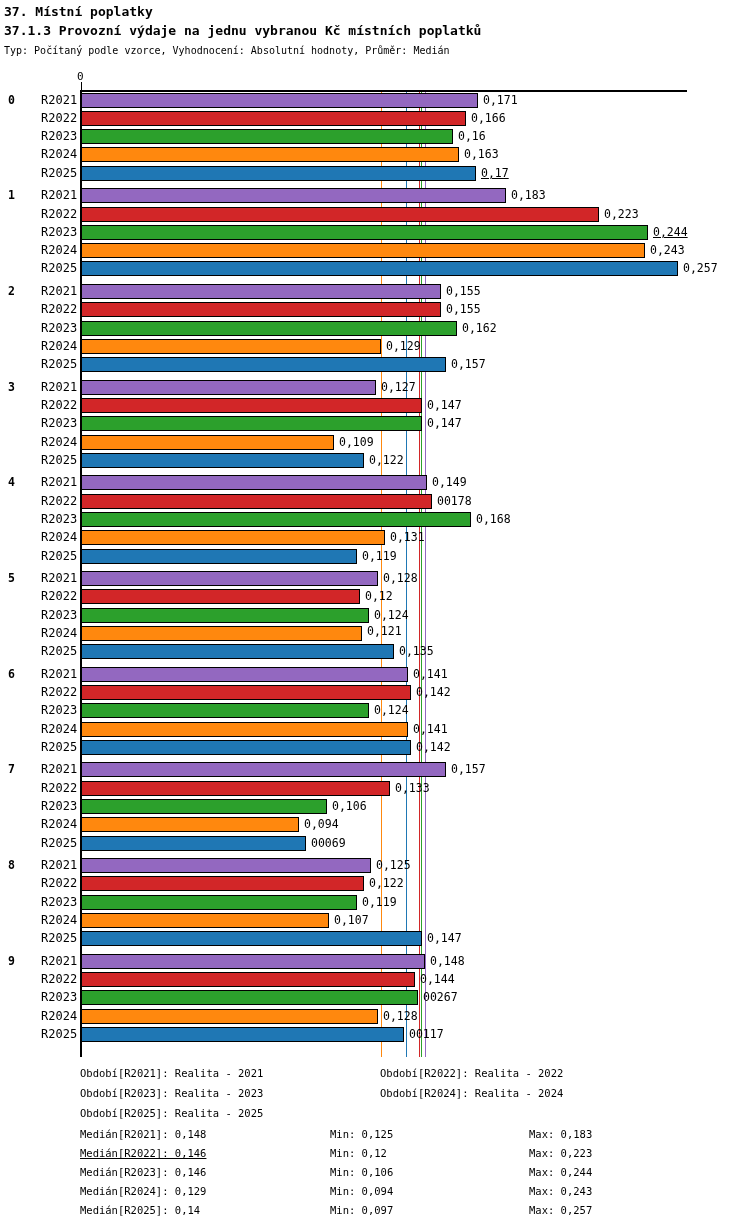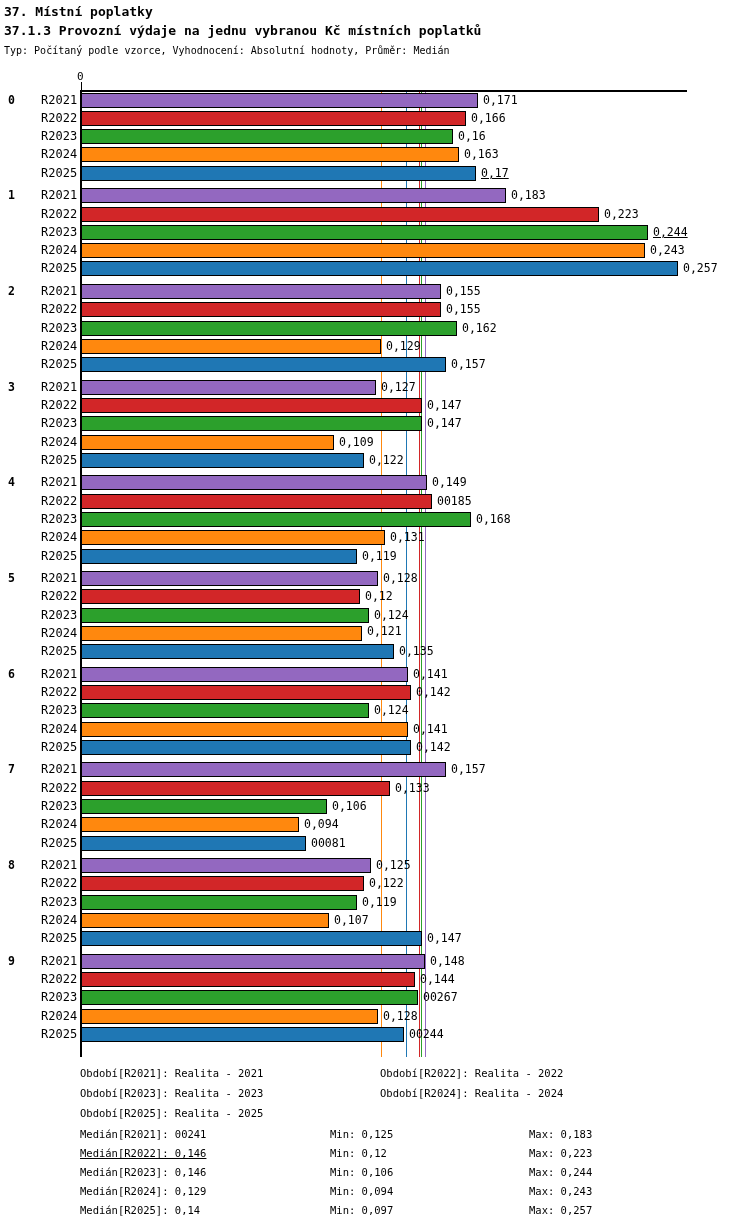--- a/index.html
+++ b/index.html
@@ -102,21 +102,21 @@
       <span class="abs value-label" style="left: 339px; top: 434.5px;">0,109</span>
       <span class="abs row-label" style="top: 452.8px;">R2025</span>
       <div class="bar" style="left: 81px; top: 452.8px; width: 283px; background: rgb(31, 119, 180);"></div>
       <span class="abs value-label" style="left: 369px; top: 452.8px;">0,122</span>
       <span class="abs group-label" style="top: 475.3px;">4</span>
       <span class="abs row-label" style="top: 475.3px;">R2021</span>
       <div class="bar" style="left: 81px; top: 475.3px; width: 346px; background: rgb(147, 104, 192);"></div>
       <span class="abs value-label" style="left: 432px; top: 475.3px;">0,149</span>
       <span class="abs row-label" style="top: 493.6px;">R2022</span>
       <div class="bar" style="left: 81px; top: 493.6px; width: 351px; background: rgb(210, 38, 40);"></div>
-      <span class="abs value-label" style="left: 437px; top: 493.6px;">00185</span>
+      <span class="abs value-label" style="left: 437px; top: 493.6px;">00178</span>
       <span class="abs row-label" style="top: 511.9px;">R2023</span>
       <div class="bar" style="left: 81px; top: 511.9px; width: 390px; background: rgb(44, 160, 44);"></div>
       <span class="abs value-label" style="left: 476px; top: 511.9px;">0,168</span>
       <span class="abs row-label" style="top: 530.2px;">R2024</span>
       <div class="bar" style="left: 81px; top: 530.2px; width: 304px; background: rgb(255, 136, 14);"></div>
       <span class="abs value-label" style="left: 390px; top: 530.2px;">0,131</span>
       <span class="abs row-label" style="top: 548.5px;">R2025</span>
       <div class="bar" style="left: 81px; top: 548.5px; width: 276px; background: rgb(31, 119, 180);"></div>
       <span class="abs value-label" style="left: 362px; top: 548.5px;">0,119</span>
       <span class="abs group-label" style="top: 571px;">5</span>
@@ -159,21 +159,21 @@
       <div class="bar" style="left: 81px; top: 780.7px; width: 309px; background: rgb(210, 38, 40);"></div>
       <span class="abs value-label" style="left: 395px; top: 780.7px;">0,133</span>
       <span class="abs row-label" style="top: 799px;">R2023</span>
       <div class="bar" style="left: 81px; top: 799px; width: 246px; background: rgb(44, 160, 44);"></div>
       <span class="abs value-label" style="left: 332px; top: 799px;">0,106</span>
       <span class="abs row-label" style="top: 817.3px;">R2024</span>
       <div class="bar" style="left: 81px; top: 817.3px; width: 218px; background: rgb(255, 136, 14);"></div>
       <span class="abs value-label" style="left: 304px; top: 817.3px;">0,094</span>
       <span class="abs row-label" style="top: 835.6px;">R2025</span>
       <div class="bar" style="left: 81px; top: 835.6px; width: 225px; background: rgb(31, 119, 180);"></div>
-      <span class="abs value-label" style="left: 311px; top: 835.6px;">00081</span>
+      <span class="abs value-label" style="left: 311px; top: 835.6px;">00069</span>
       <span class="abs group-label" style="top: 858.1px;">8</span>
       <span class="abs row-label" style="top: 858.1px;">R2021</span>
       <div class="bar" style="left: 81px; top: 858.1px; width: 290px; background: rgb(147, 104, 192);"></div>
       <span class="abs value-label" style="left: 376px; top: 858.1px;">0,125</span>
       <span class="abs row-label" style="top: 876.4px;">R2022</span>
       <div class="bar" style="left: 81px; top: 876.4px; width: 283px; background: rgb(210, 38, 40);"></div>
       <span class="abs value-label" style="left: 369px; top: 876.4px;">0,122</span>
       <span class="abs row-label" style="top: 894.7px;">R2023</span>
       <div class="bar" style="left: 81px; top: 894.7px; width: 276px; background: rgb(44, 160, 44);"></div>
       <span class="abs value-label" style="left: 362px; top: 894.7px;">0,119</span>
@@ -191,31 +191,31 @@
       <div class="bar" style="left: 81px; top: 972.1px; width: 334px; background: rgb(210, 38, 40);"></div>
       <span class="abs value-label" style="left: 420px; top: 972.1px;">0,144</span>
       <span class="abs row-label" style="top: 990.4px;">R2023</span>
       <div class="bar" style="left: 81px; top: 990.4px; width: 337px; background: rgb(44, 160, 44);"></div>
       <span class="abs value-label" style="left: 423px; top: 990.4px;">00267</span>
       <span class="abs row-label" style="top: 1008.7px;">R2024</span>
       <div class="bar" style="left: 81px; top: 1008.7px; width: 297px; background: rgb(255, 136, 14);"></div>
       <span class="abs value-label" style="left: 383px; top: 1008.7px;">0,128</span>
       <span class="abs row-label" style="top: 1027px;">R2025</span>
       <div class="bar" style="left: 81px; top: 1027px; width: 323px; background: rgb(31, 119, 180);"></div>
-      <span class="abs value-label" style="left: 409px; top: 1027px;">00244</span>
+      <span class="abs value-label" style="left: 409px; top: 1027px;">00117</span>
     </div>
 </div>
 
 <div id="legend">
     <span class="abs lg" style="left: 80px; top: 1067px;">Období[R2021]: Realita - 2021</span>
     <span class="abs lg" style="left: 380px; top: 1067px;">Období[R2022]: Realita - 2022</span>
     <span class="abs lg" style="left: 80px; top: 1087px;">Období[R2023]: Realita - 2023</span>
     <span class="abs lg" style="left: 380px; top: 1087px; text-align: right;">Období[R2024]: Realita - 2024</span>
     <span class="abs lg" style="left: 80px; top: 1107px;">Období[R2025]: Realita - 2025</span>
-    <span class="abs lg" style="left: 80px; top: 1128px;">Medián[R2021]: 00241</span>
+    <span class="abs lg" style="left: 80px; top: 1128px;">Medián[R2021]: 0,148</span>
     <span class="abs lg" style="left: 330px; top: 1128px;">Min: 0,125</span>
     <span class="abs lg" style="left: 529px; top: 1128px;">Max: 0,183</span>
     <span class="abs lg" style="left: 80px; top: 1147px; text-decoration: underline;">Medián[R2022]: 0,146</span>
     <span class="abs lg" style="left: 330px; top: 1147px;">Min: 0,12</span>
     <span class="abs lg" style="left: 529px; top: 1147px;">Max: 0,223</span>
     <span class="abs lg" style="left: 80px; top: 1166px;">Medián[R2023]: 0,146</span>
     <span class="abs lg" style="left: 330px; top: 1166px;">Min: 0,106</span>
     <span class="abs lg" style="left: 529px; top: 1166px;">Max: 0,244</span>
     <span class="abs lg" style="left: 80px; top: 1185px;">Medián[R2024]: 0,129</span>
     <span class="abs lg" style="left: 330px; top: 1185px;">Min: 0,094</span>

